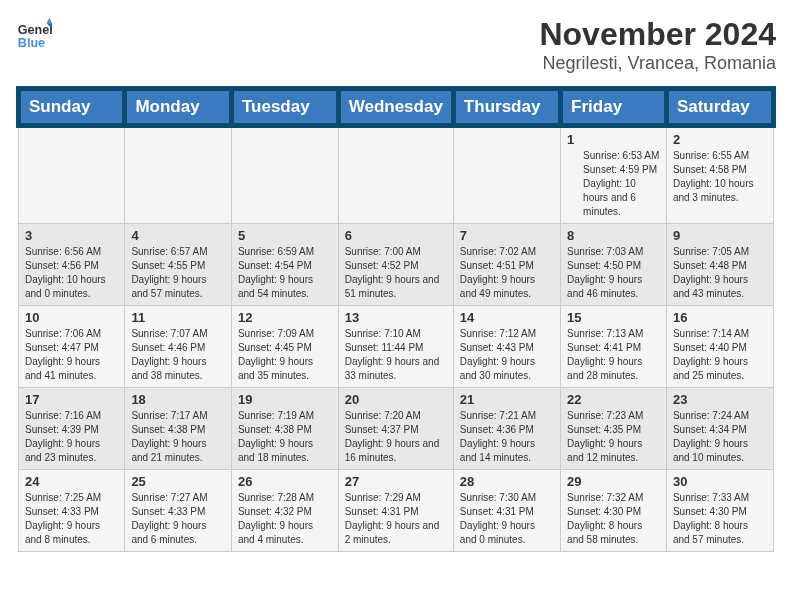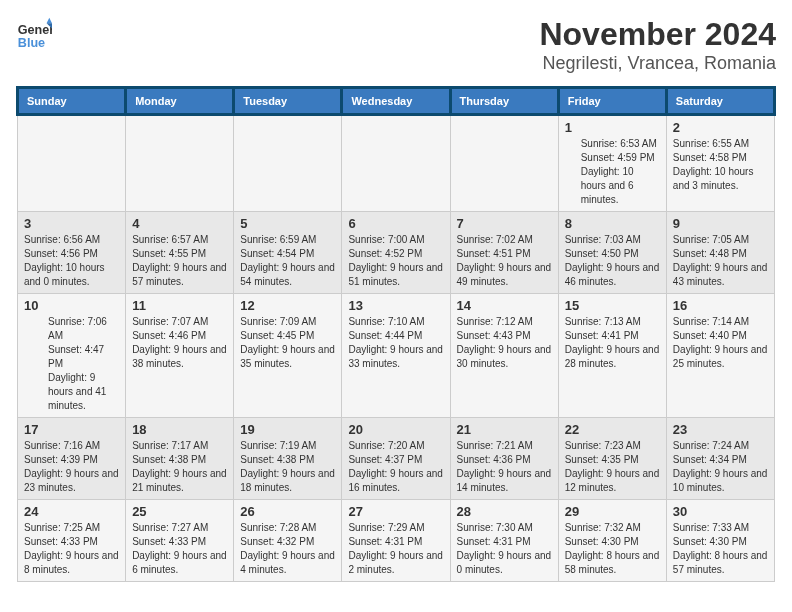--- a/index.html
+++ b/index.html
@@ -39,23 +39,23 @@
     }
     table {
       width: 100%;
       border-collapse: collapse;
     }
     thead tr th {
       background: #3a7abf;
       color: #fff;
       padding: 6px 8px;
       text-align: left;
-      font-size: 11px;
+      font-size: 17px;
       font-weight: bold;
-      border: 3px solid #0c4a6e;
+      border: 5px solid #0c4a6e;
     }
     tbody tr td {
       border: 1px solid #ccc;
       vertical-align: top;
       padding: 4px 6px;
       font-size: 10.5px;
       color: #333;
       width: calc(100% / 7);
       min-height: 80px;
       height: 80px;
@@ -168,40 +168,40 @@
         <td>
           <span class="day-num">9</span>
           <div class="day-info" style="white-space: pre-line;">Sunrise: 7:05 AM
 Sunset: 4:48 PM
 Daylight: 9 hours and 43 minutes.</div>
         </td>
       </tr>
       <tr>
         <td>
           <span class="day-num">10</span>
-          <div class="day-info" style="white-space: pre-line; margin-left: 24px;">Sunrise: 7:06 AM
+          <div class="day-info" style="white-space: pre-line;">Sunrise: 7:06 AM
 Sunset: 4:47 PM
 Daylight: 9 hours and 41 minutes.</div>
         </td>
         <td>
           <span class="day-num">11</span>
           <div class="day-info" style="white-space: pre-line;">Sunrise: 7:07 AM
 Sunset: 4:46 PM
 Daylight: 9 hours and 38 minutes.</div>
         </td>
         <td>
           <span class="day-num">12</span>
           <div class="day-info" style="white-space: pre-line;">Sunrise: 7:09 AM
 Sunset: 4:45 PM
 Daylight: 9 hours and 35 minutes.</div>
         </td>
         <td>
           <span class="day-num">13</span>
           <div class="day-info" style="white-space: pre-line;">Sunrise: 7:10 AM
-Sunset: 4:44 PM
+Sunset: 11:44 PM
 Daylight: 9 hours and 33 minutes.</div>
         </td>
         <td>
           <span class="day-num">14</span>
           <div class="day-info" style="white-space: pre-line;">Sunrise: 7:12 AM
 Sunset: 4:43 PM
 Daylight: 9 hours and 30 minutes.</div>
         </td>
         <td>
           <span class="day-num">15</span>

